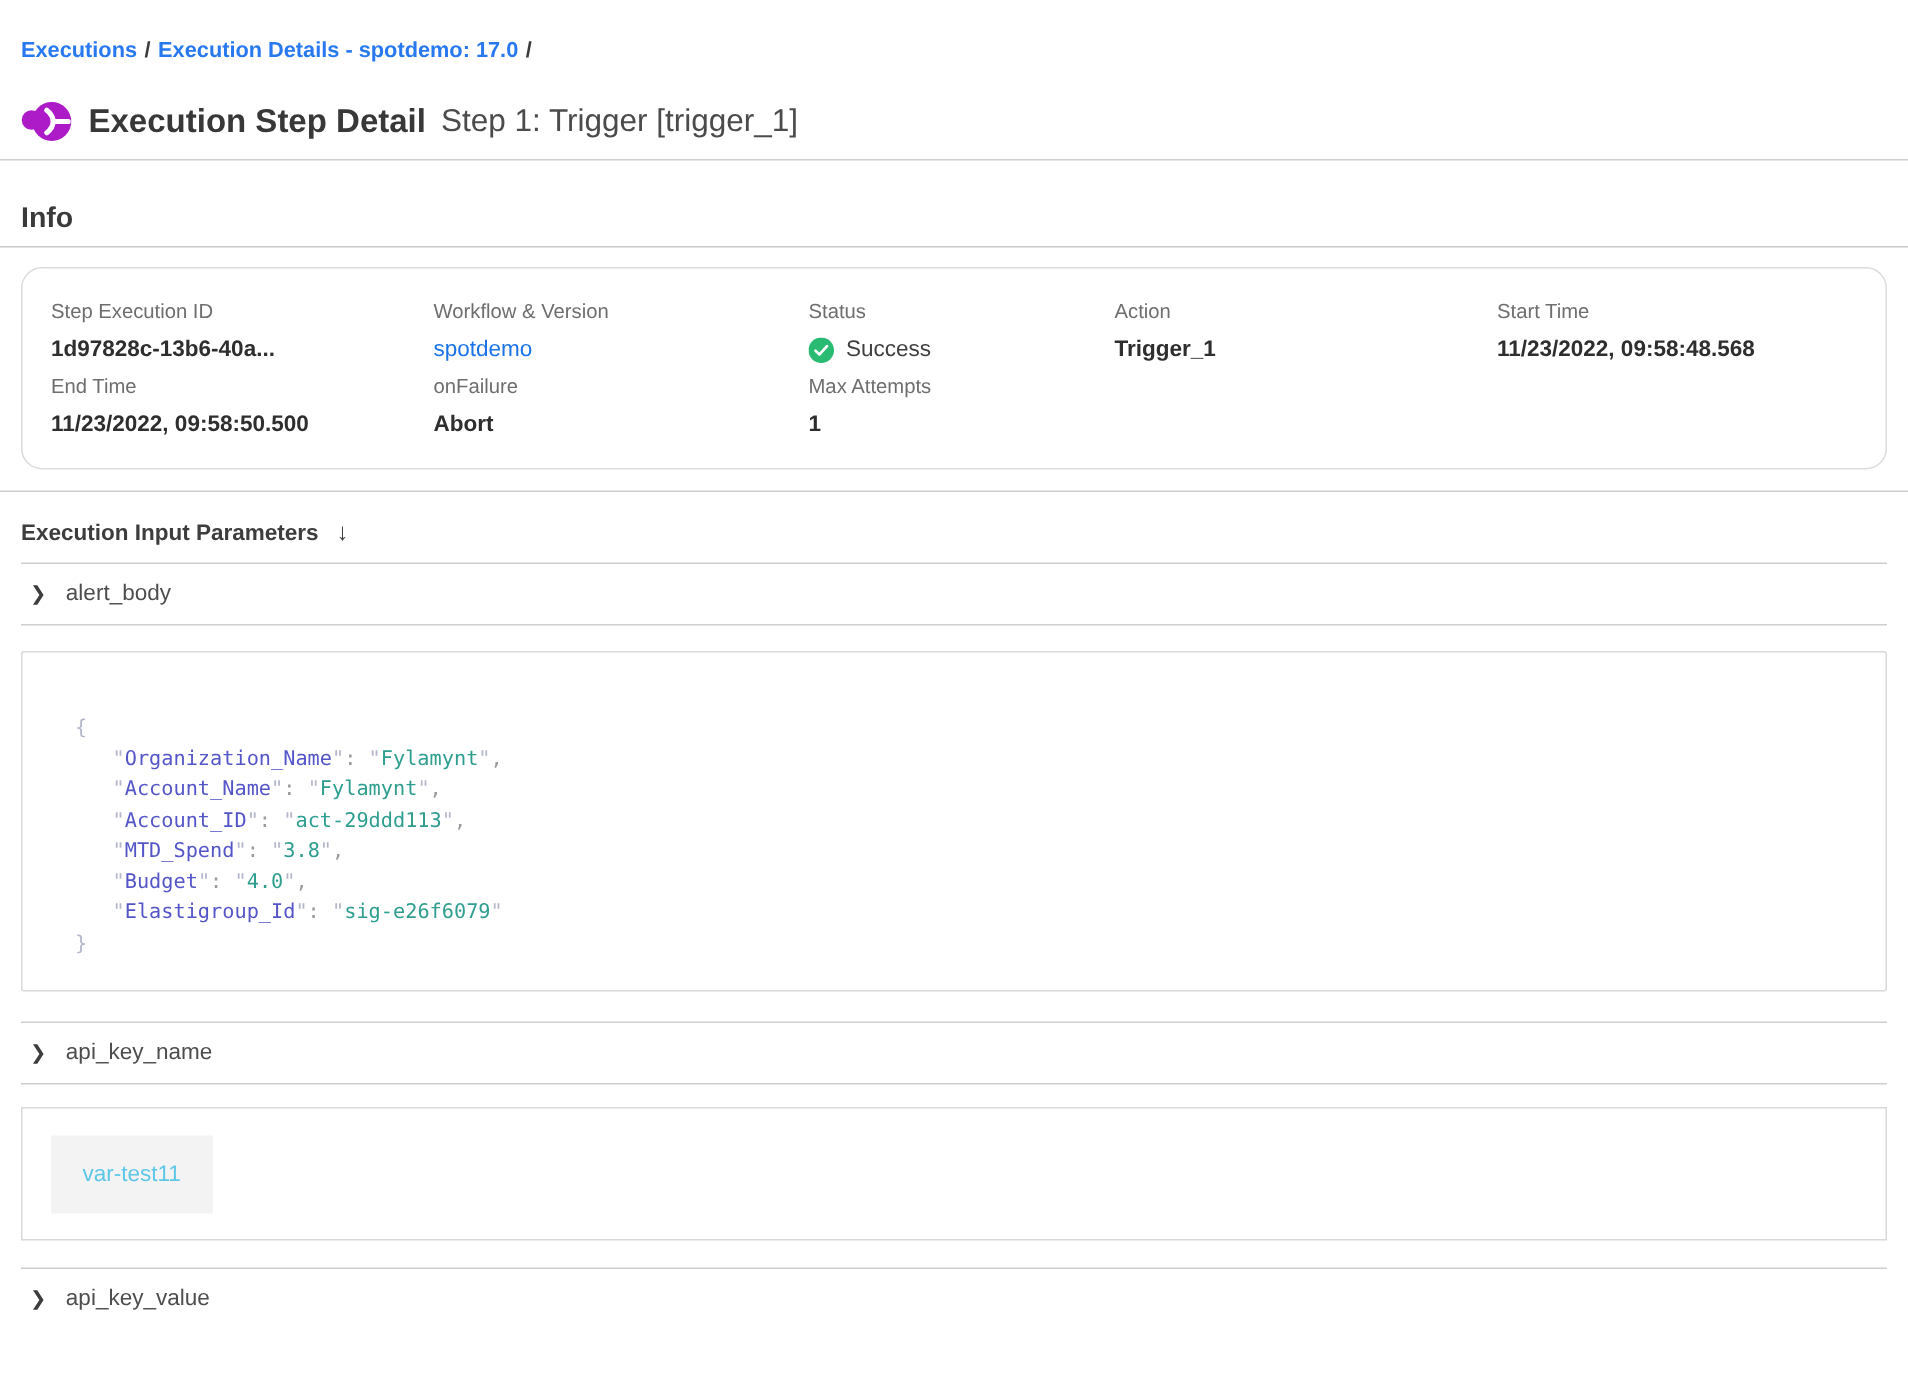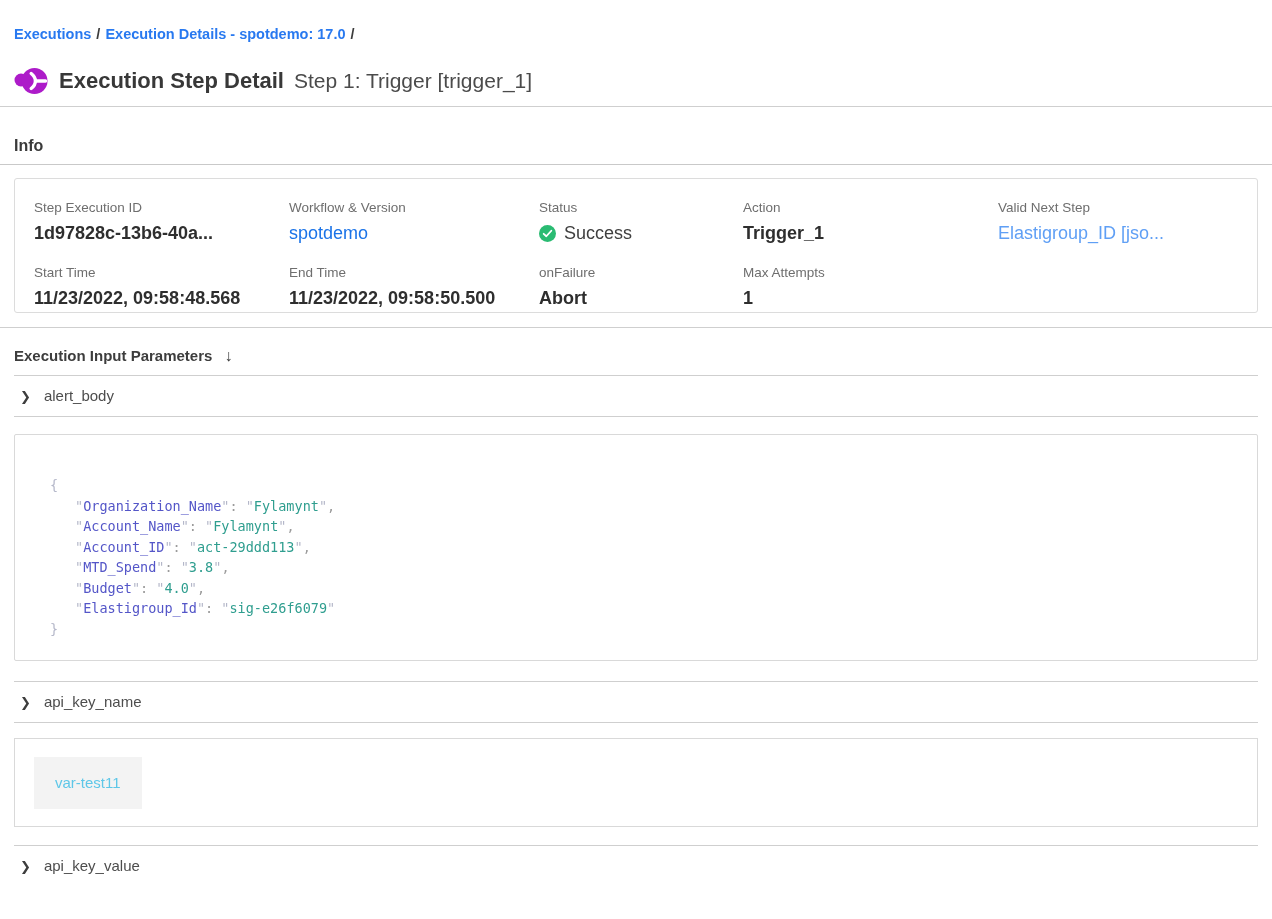--- a/index.html
+++ b/index.html
@@ -38,31 +38,31 @@
   .header{margin-top:21px;display:flex;align-items:center;height:34px}
   .brand-icon{width:34px;height:30px;margin-right:11px;flex:0 0 auto}
   .page-title{font-size:22px;font-weight:700;color:var(--text-dark)}
   .page-subtitle{font-size:21px;font-weight:400;color:#4b4b4b;margin-left:10px}
 
   hr{border:none;border-top:1px solid var(--divider)}
   .hr-full{margin-left:-14px;margin-right:-14px}
   .hr-1{margin-top:8px}
   .hr-2{margin-top:8px;border-top-color:#c9c9c9}
 
-  .section-heading{margin-top:29px;font-size:16px;line-height:20px;font-weight:600;color:#3a3a3a}
+  .section-heading{margin-top:29px;font-size:19px;line-height:20px;font-weight:600;color:#3a3a3a}
 
   
   .info-card{
-    margin-top:13px;border:1px solid var(--border);border-radius:3px;
+    margin-top:13px;border:1px solid var(--border);border-radius:14px;
     height:135px;padding:21px 0 0 19px;
     display:grid;grid-template-columns:255px 250px 204px 255px 1fr;
-    grid-auto-rows:min-content;row-gap:23px;
+    grid-auto-rows:min-content;row-gap:8px;
   }
   .field .flabel{font-size:13.5px;color:var(--label-gray);line-height:16px;margin-bottom:8px}
-  .field .fvalue{font-size:18px;line-height:18px;font-weight:700;color:#2e2e2e}
+  .field .fvalue{font-size:15px;line-height:18px;font-weight:700;color:#2e2e2e}
   .field .fvalue.link{color:var(--link-blue);font-weight:400;cursor:pointer}
   .field .fvalue.link-light{color:var(--link-blue-light);font-weight:400;cursor:pointer}
   .field .fvalue.status{font-weight:400;color:#3f3f3f;display:flex;align-items:flex-end}
   .check-icon{width:17px;height:17px;margin-right:8px;flex:0 0 auto}
 
   
   .tabbar{margin-top:22px;height:28px;border-bottom:1px solid #dddddd;display:flex}
   .tab{position:relative;font-size:15px;font-weight:600;color:#3d3d3d;padding:3px 17px 0 17px;margin-right:6px;cursor:pointer}
   .tab.active{color:var(--accent-blue)}
   .tab.active::after{content:"";position:absolute;left:0;right:0;bottom:-1px;height:2px;background:var(--accent-blue)}
@@ -140,24 +140,20 @@
         <svg class="check-icon" viewBox="0 0 16 16">
           <circle cx="8" cy="8" r="8" fill="var(--success-green,#2abb72)"></circle>
           <path d="M4.4 8.3 L 6.9 10.6 L 11.6 5.4" stroke="#ffffff" stroke-width="1.7" fill="none" stroke-linecap="round" stroke-linejoin="round"></path>
         </svg>
         <span>Success</span>
       </div>
     </div>
     <div class="field">
       <div class="flabel">Action</div>
       <div class="fvalue">Trigger_1</div>
-    </div>
-    <div class="field">
-      <div class="flabel">Valid Next Step</div>
-      <div class="fvalue link-light">Elastigroup_ID [jso...</div>
     </div>
     <div class="field">
       <div class="flabel">Start Time</div>
       <div class="fvalue">11/23/2022, 09:58:48.568</div>
     </div>
     <div class="field">
       <div class="flabel">End Time</div>
       <div class="fvalue">11/23/2022, 09:58:50.500</div>
     </div>
     <div class="field">

